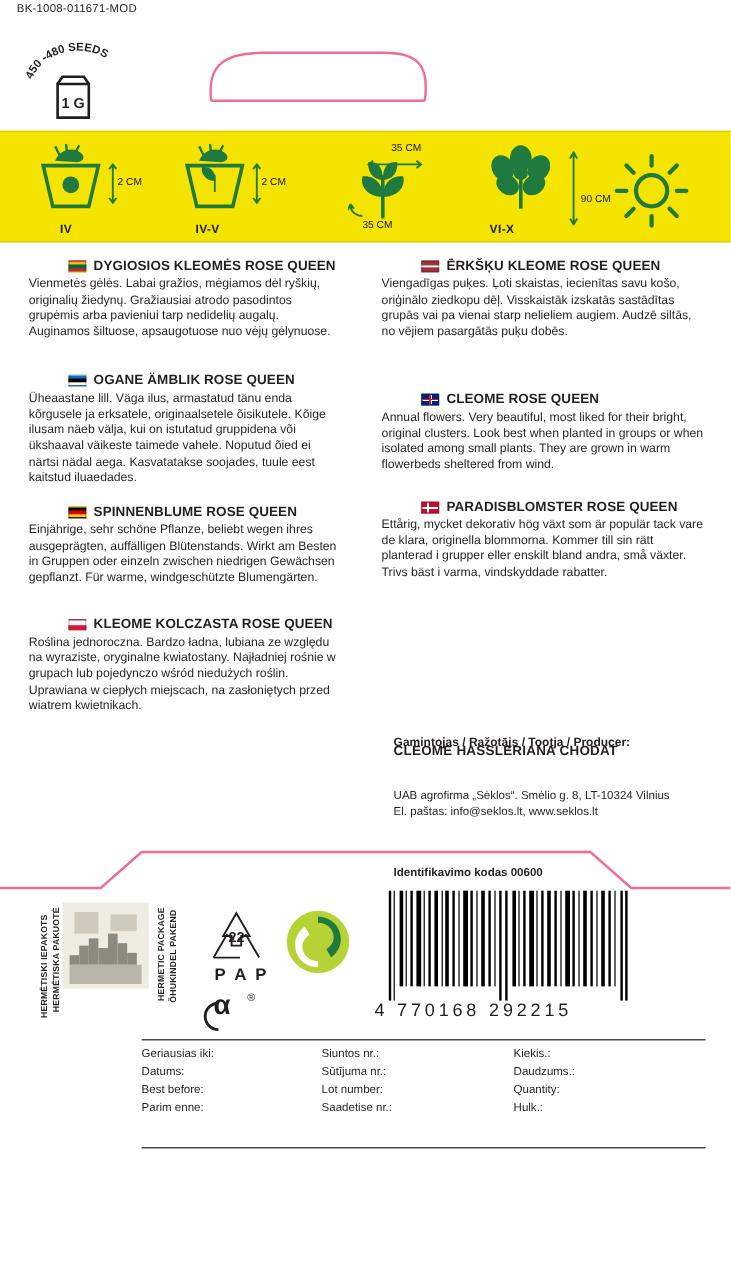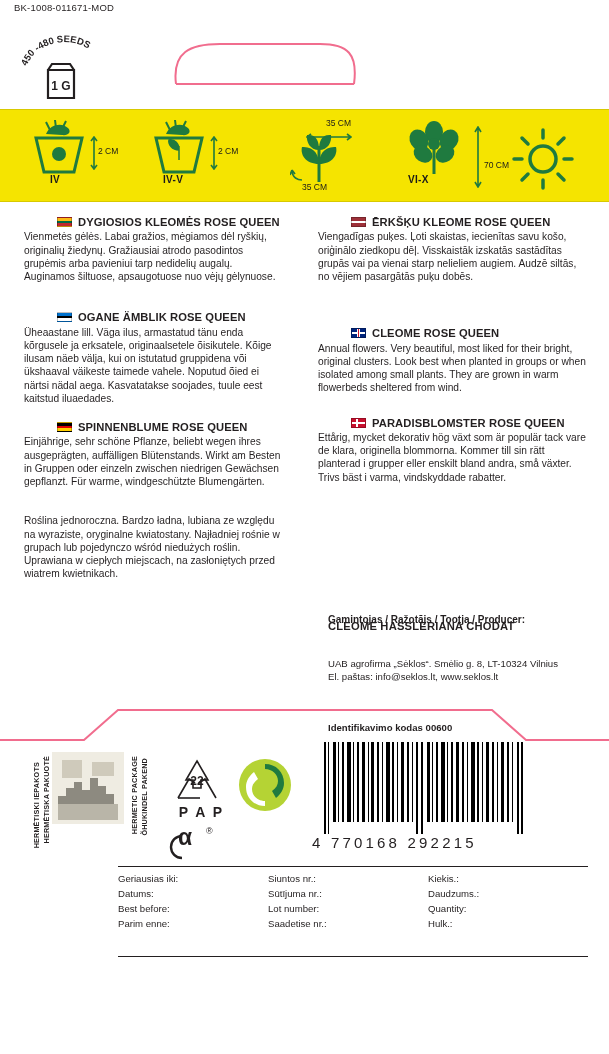--- a/index.html
+++ b/index.html
@@ -36,21 +36,21 @@
 
   
   .band {
     position:absolute; left:0; top:109px; width:609px; height:93px;
     background:#f5e400;
     border-top:1px solid #d8c900;
     border-bottom:1px solid #d8c900;
   }
   .band .ico { position:absolute; top:6px; }
   .band .lbl {
-    position:absolute; bottom:16px;
+    position:absolute; bottom:4px;
     font-size:10px; font-weight:bold; color:#1a1a1a; letter-spacing:0.3px;
   }
   .band .dim {
     position:absolute; font-size:8.5px; color:#1a1a1a; font-weight:normal;
   }
 
   
   .col-left { position:absolute; left:24px; width:258px; }
   .col-right { position:absolute; left:318px; width:268px; }
 
@@ -248,21 +248,21 @@
         <g fill="#1f7a3f">
           <ellipse cx="36" cy="16" rx="9" ry="11"></ellipse>
           <ellipse cx="21" cy="24" rx="9" ry="11" transform="rotate(-30 21 24)"></ellipse>
           <ellipse cx="51" cy="24" rx="9" ry="11" transform="rotate(30 51 24)"></ellipse>
           <ellipse cx="25" cy="38" rx="8" ry="10" transform="rotate(-55 25 38)"></ellipse>
           <ellipse cx="47" cy="38" rx="8" ry="10" transform="rotate(55 47 38)"></ellipse>
           <circle cx="36" cy="28" r="6"></circle>
         </g>
       </svg>
     </div>
-    <div class="dim" style="left:484px; top:50px;">70 CM</div>
+    <div class="dim" style="left:484px; top:50px;">90 CM</div>
     <svg style="position:absolute;left:474px;top:16px;" width="8" height="62" viewBox="0 0 8 62">
       <path d="M4 2 L4 60 M1 6 L4 1 L7 6 M1 56 L4 61 L7 56" stroke="#1f7a3f" stroke-width="1.6" fill="none"></path>
     </svg>
     <div class="lbl" style="left:408px;">VI-X</div>
 
     <div class="ico" style="left:510px; top:16px;">
       <svg width="66" height="66" viewBox="0 0 66 66">
         <circle cx="33" cy="33" r="13" fill="none" stroke="#1f7a3f" stroke-width="3.5"></circle>
         <g stroke="#1f7a3f" stroke-width="3.5" stroke-linecap="round">
           <path d="M33 4 L33 12"></path>
@@ -297,20 +297,24 @@
 
     <div class="entry" style="margin-top:16px;">
       <div class="entry-head">
         <span class="flag f-de"></span>
         <span class="title">SPINNENBLUME ROSE QUEEN</span>
       </div>
       <div class="body">Einjährige, sehr schöne Pflanze, beliebt wegen ihres ausgeprägten, auffälligen Blütenstands. Wirkt am Besten in Gruppen oder einzeln zwischen niedrigen Gewächsen gepflanzt. Für warme, windgeschützte Blumengärten.</div>
     </div>
 
     <div class="entry" style="margin-top:26px;">
+      <div class="entry-head">
+        <span class="flag f-pl"></span>
+        <span class="title">KLEOME KOLCZASTA ROSE QUEEN</span>
+      </div>
       <div class="body">Roślina jednoroczna. Bardzo ładna, lubiana ze względu na wyraziste, oryginalne kwiatostany. Najładniej rośnie w grupach lub pojedynczo wśród niedużych roślin. Uprawiana w ciepłych miejscach, na zasłoniętych przed wiatrem kwietnikach.</div>
     </div>
   </div>
 
   <div class="col-right" style="top:216px;">
     <div class="entry">
       <div class="entry-head">
         <span class="flag f-lv"></span>
         <span class="title">ĒRKŠĶU KLEOME ROSE QUEEN</span>
       </div>

